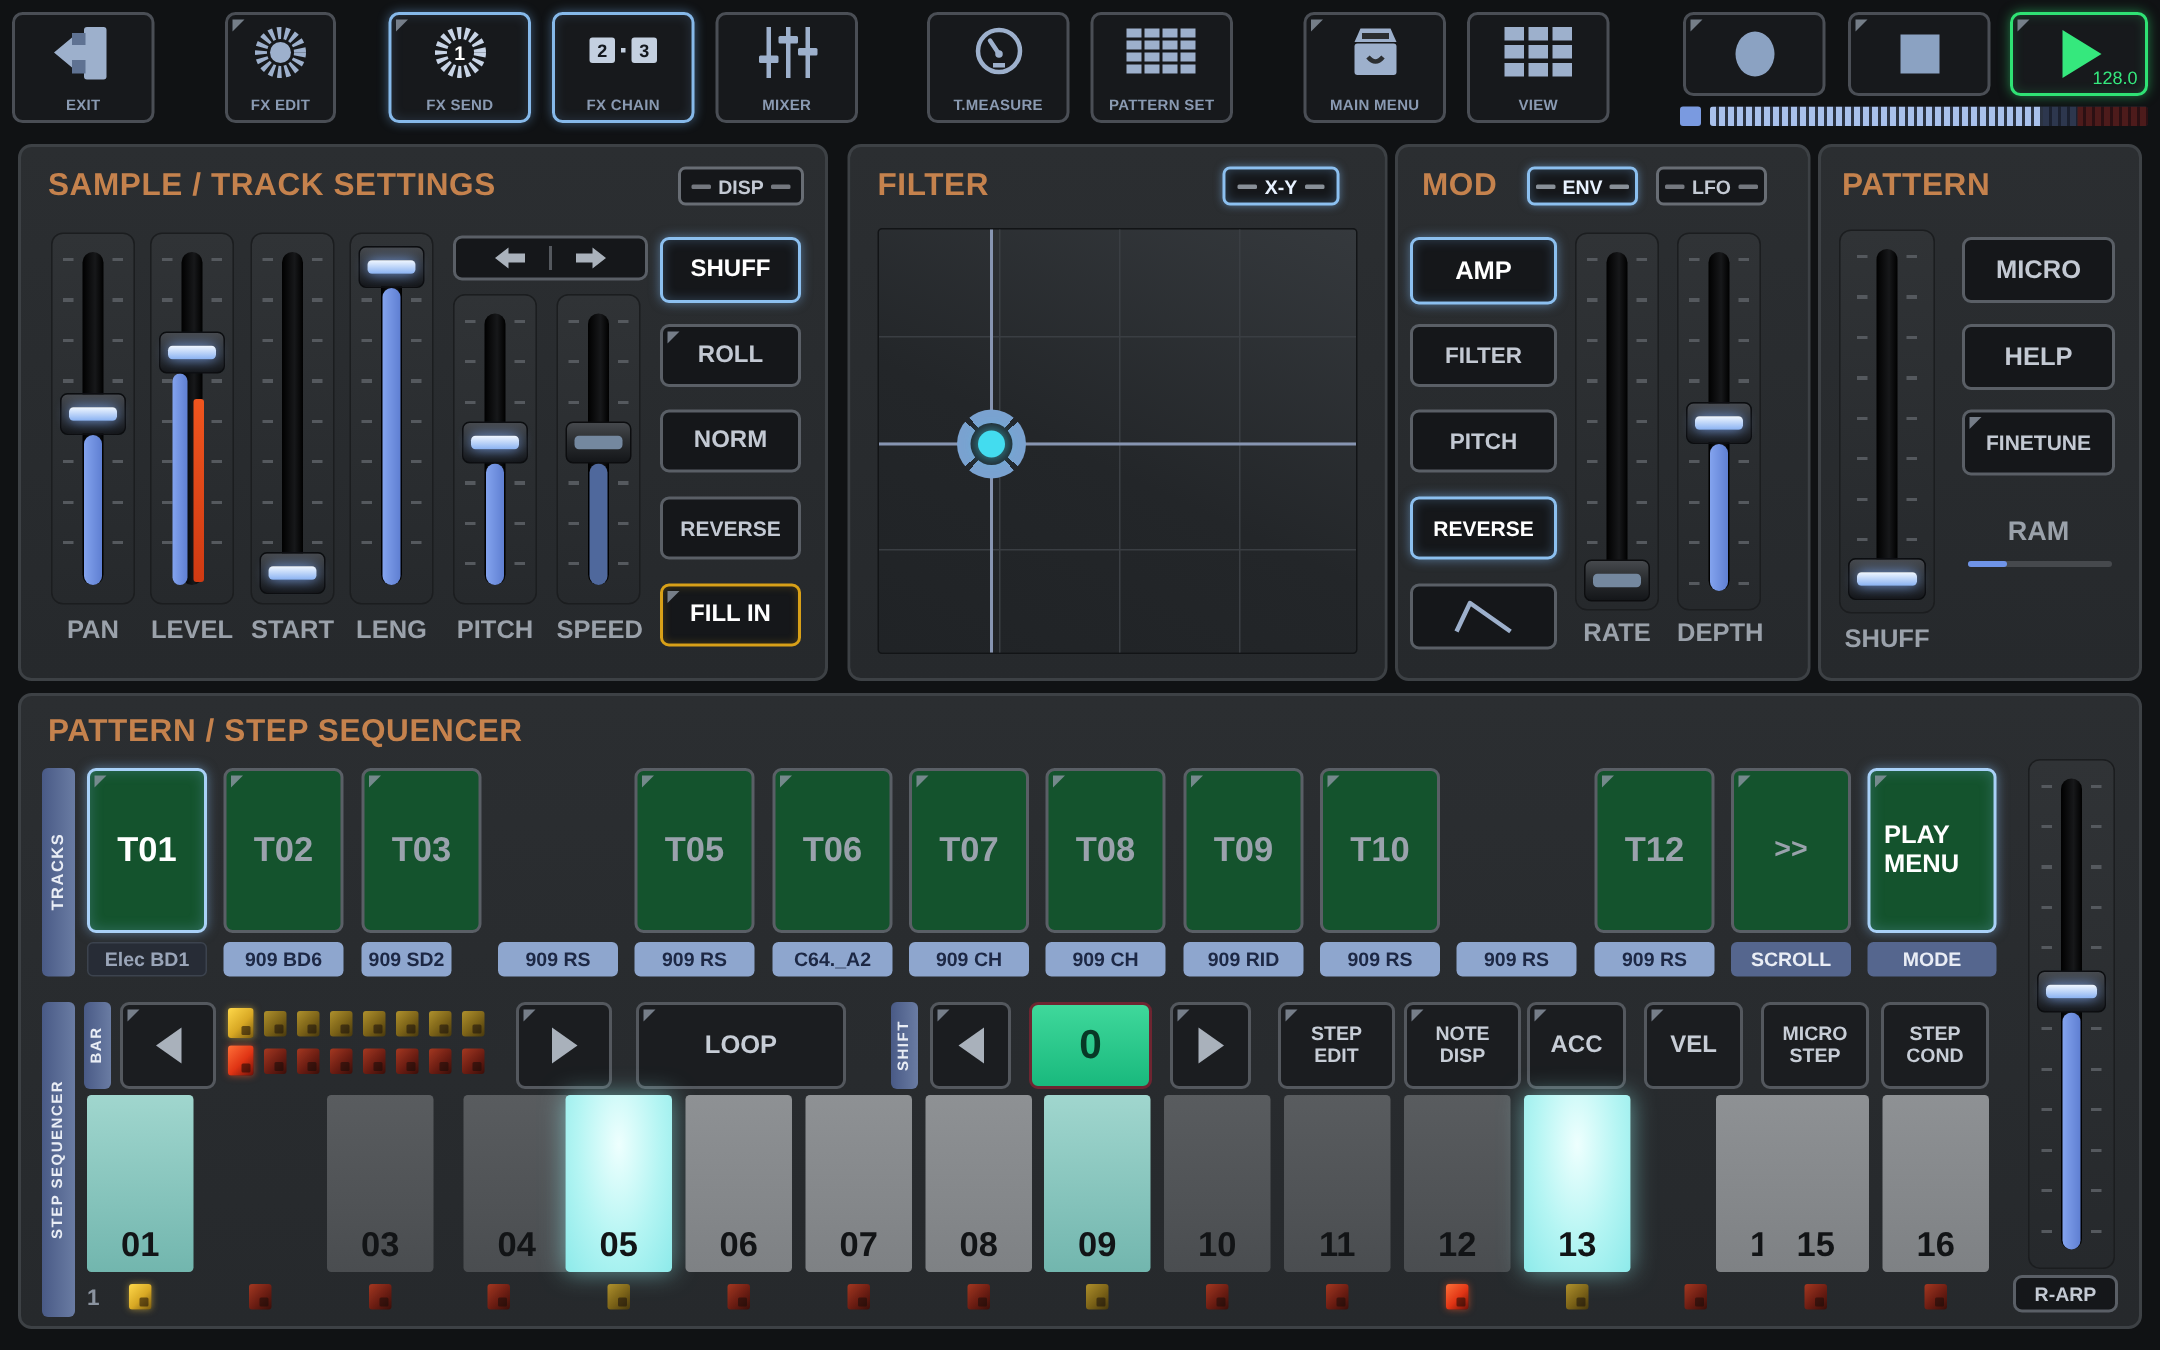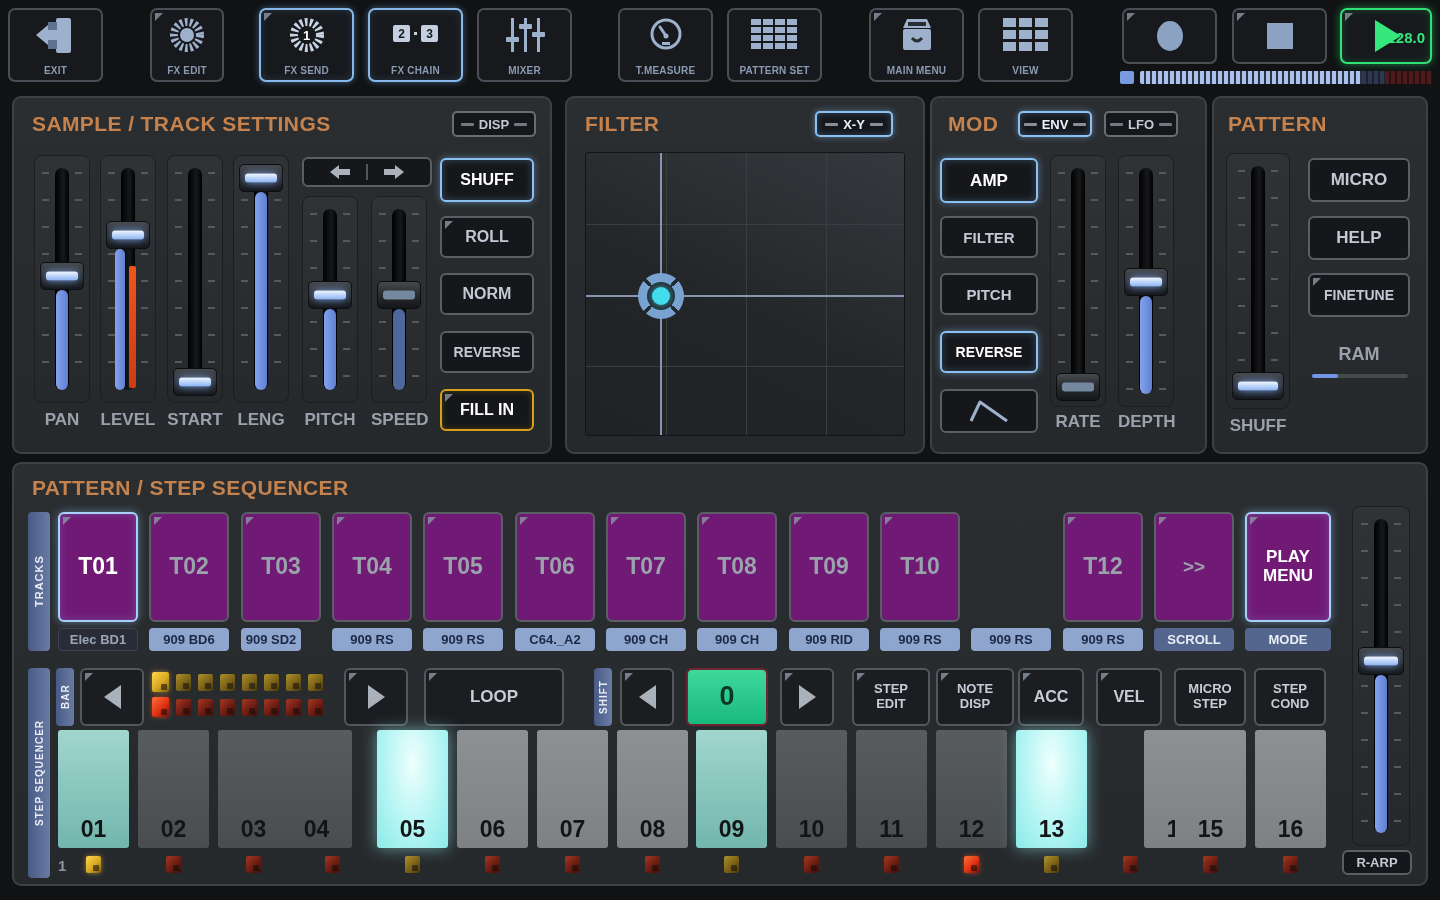--- a/index.html
+++ b/index.html
@@ -5,21 +5,21 @@
 *{margin:0;padding:0;box-sizing:border-box}
 html,body{width:1440px;height:900px;background:#101214;font-family:"Liberation Sans",sans-serif;overflow:hidden}
 #stage{position:relative;width:1440px;height:900px;background:#101214}
 
 
 .tbtn{position:absolute;top:8px;height:74px;background:#17191c;border:2px solid #4a4e55;border-radius:7px;display:flex;flex-direction:column;align-items:center;justify-content:flex-start;padding-top:5px}
 .tbtn .lbl{position:absolute;bottom:4px;width:100%;text-align:center;font-size:10px;font-weight:bold;color:#8a9ab2;letter-spacing:.2px}
 .tbtn.sel{border-color:#86b9ea;box-shadow:0 0 7px rgba(120,180,240,.45), inset 0 0 8px rgba(120,180,240,.18)}
 .transport{height:56px;display:flex;align-items:center;justify-content:center;padding-top:0}
 .playbtn{border-color:#2fe274;box-shadow:0 0 8px rgba(50,230,120,.5), inset 0 0 8px rgba(50,230,120,.2)}
-.bpm{position:absolute;right:5px;bottom:16px;font-size:15px;font-weight:bold;color:#35e87d}
+.bpm{position:absolute;right:5px;bottom:3px;font-size:12px;font-weight:normal;color:#35e87d}
 .icon-num{position:absolute;color:#fff;font-weight:bold;font-size:13px}
 .chainwrap{display:flex;align-items:center;gap:4px;margin-top:10px}
 .chip{width:17px;height:17px;background:#c4d0e0;color:#14181e;font-weight:bold;font-size:12px;border-radius:2px;display:flex;align-items:center;justify-content:center}
 .chaindot{width:3px;height:3px;background:#c4d0e0}
 .corner::before{content:"";position:absolute;top:3px;left:3px;border-top:8px solid #8d97a4;border-right:8px solid transparent;opacity:.8}
 
 .meter{position:absolute;left:1140px;top:71px;width:292px;height:13px;border-radius:2px;overflow:hidden;background:#1c2330}
 .meter .lit{position:absolute;left:0;top:0;bottom:0;width:76%;background:repeating-linear-gradient(90deg,#a9c1ec 0 4px,#2b3342 4px 6px)}
 .meter .unlit{position:absolute;left:76%;top:0;bottom:0;width:8%;background:repeating-linear-gradient(90deg,#2d374e 0 4px,#1b2130 4px 6px)}
 .meter .redz{position:absolute;left:84%;top:0;bottom:0;width:16%;background:repeating-linear-gradient(90deg,#4d1b1b 0 4px,#2b1013 4px 6px)}
@@ -52,21 +52,21 @@
 
 .xy{position:absolute;background:linear-gradient(205deg,#35393d 0%,#232629 55%,#202326 100%);border:1px solid #121416;border-radius:3px}
 .gline{position:absolute;background:#3a3e43}
 .cross{position:absolute;background:#8795b2}
 .puck{position:absolute;width:46px;height:46px;border-radius:50%;background:conic-gradient(#7aa2d0 0 40deg,#23282e 40deg 50deg,#7aa2d0 50deg 130deg,#23282e 130deg 140deg,#7aa2d0 140deg 220deg,#23282e 220deg 230deg,#7aa2d0 230deg 310deg,#23282e 310deg 320deg,#7aa2d0 320deg 360deg)}
 .puck .ring{position:absolute;inset:9px;border-radius:50%;background:#20252b}
 .puck .dot{position:absolute;inset:14px;border-radius:50%;background:#43dcef;box-shadow:0 0 10px rgba(70,220,240,.8)}
 
 
 .vtab{position:absolute;background:linear-gradient(90deg,#6a7ca3,#495a86);border-radius:4px;color:#e9edf5;font-size:11px;font-weight:bold;letter-spacing:1px;display:flex;align-items:center;justify-content:center;writing-mode:vertical-rl;transform:rotate(180deg)}
-.trk{position:absolute;top:512px;width:80px;height:110px;background:#701a75;border:2px solid #5a5f66;border-radius:6px;display:flex;align-items:center;justify-content:center;color:#9aa2ac;font-size:23px;font-weight:bold;text-align:center;line-height:1.1}
+.trk{position:absolute;top:512px;width:80px;height:110px;background:#14532d;border:2px solid #5a5f66;border-radius:6px;display:flex;align-items:center;justify-content:center;color:#9aa2ac;font-size:23px;font-weight:bold;text-align:left;line-height:1.1}
 .trk.sel{border-color:#a9d1f8;color:#fff;box-shadow:0 0 8px rgba(140,195,250,.5), inset 0 0 9px rgba(140,195,250,.25)}
 .trkchip{position:absolute;top:628px;height:23px;background:#8ea6ce;border-radius:4px;color:#1d2845;font-size:13px;font-weight:bold;display:flex;align-items:center;justify-content:center}
 .trkchip.selchip{background:#272c36;color:#9aa5b8;border:1px solid #3c434e}
 .trkchip.navchip{background:#55668e;color:#e9edf5}
 .cbtn{position:absolute;top:668px;height:58px;background:#1b1d20;border:2px solid #54585e;border-radius:6px;color:#c7cdd6;font-weight:bold;display:flex;align-items:center;justify-content:center;text-align:center;font-size:13px;line-height:1.15}
 .tri-l{width:0;height:0;border-top:12px solid transparent;border-bottom:12px solid transparent;border-right:17px solid #a9b1bb}
 .tri-r{width:0;height:0;border-top:12px solid transparent;border-bottom:12px solid transparent;border-left:17px solid #a9b1bb}
 .counter{background:linear-gradient(#3fd89b,#19b97d);border:2px solid #6e2531;color:#073High;color:#083826;font-size:27px}
 .ind{position:absolute;width:15px;height:17px;border-radius:2px}
 .ind.big{width:17px;height:20px}
@@ -417,23 +417,20 @@
 
   <div class="trk sel corner" style="left:58px">
       <span>T01</span>
     </div>
   <div class="trk corner" style="left:149px">
       <span>T02</span>
     </div>
   <div class="trk corner" style="left:241px">
       <span>T03</span>
     </div>
-  <div class="trk corner" style="left:332px">
-      <span>T04</span>
-    </div>
   <div class="trk corner" style="left:423px">
       <span>T05</span>
     </div>
   <div class="trk corner" style="left:515px">
       <span>T06</span>
     </div>
   <div class="trk corner" style="left:606px">
       <span>T07</span>
     </div>
   <div class="trk corner" style="left:697px">
@@ -572,27 +569,24 @@
       <span style="width:48px">STEP COND</span>
     </div>
 
   <div class="vtab" style="left:28px;top:668px;width:22px;height:210px;font-size:10px">
       <span>STEP SEQUENCER</span>
     </div>
 
   <div class="pad on-dim" style="left:58px">
       <span class="num">01</span>
     </div>
-  <div class="pad g-dark" style="left:138px">
-      <span class="num">02</span>
-    </div>
   <div class="pad g-dark" style="left:218px">
       <span class="num">03</span>
     </div>
-  <div class="pad g-dark" style="left:281px">
+  <div class="pad g-dark" style="left:309px">
       <span class="num">04</span>
     </div>
   <div class="pad on-bright" style="left:377px">
       <span class="num">05</span>
     </div>
   <div class="pad g-light" style="left:457px">
       <span class="num">06</span>
     </div>
   <div class="pad g-light" style="left:537px">
       <span class="num">07</span>

